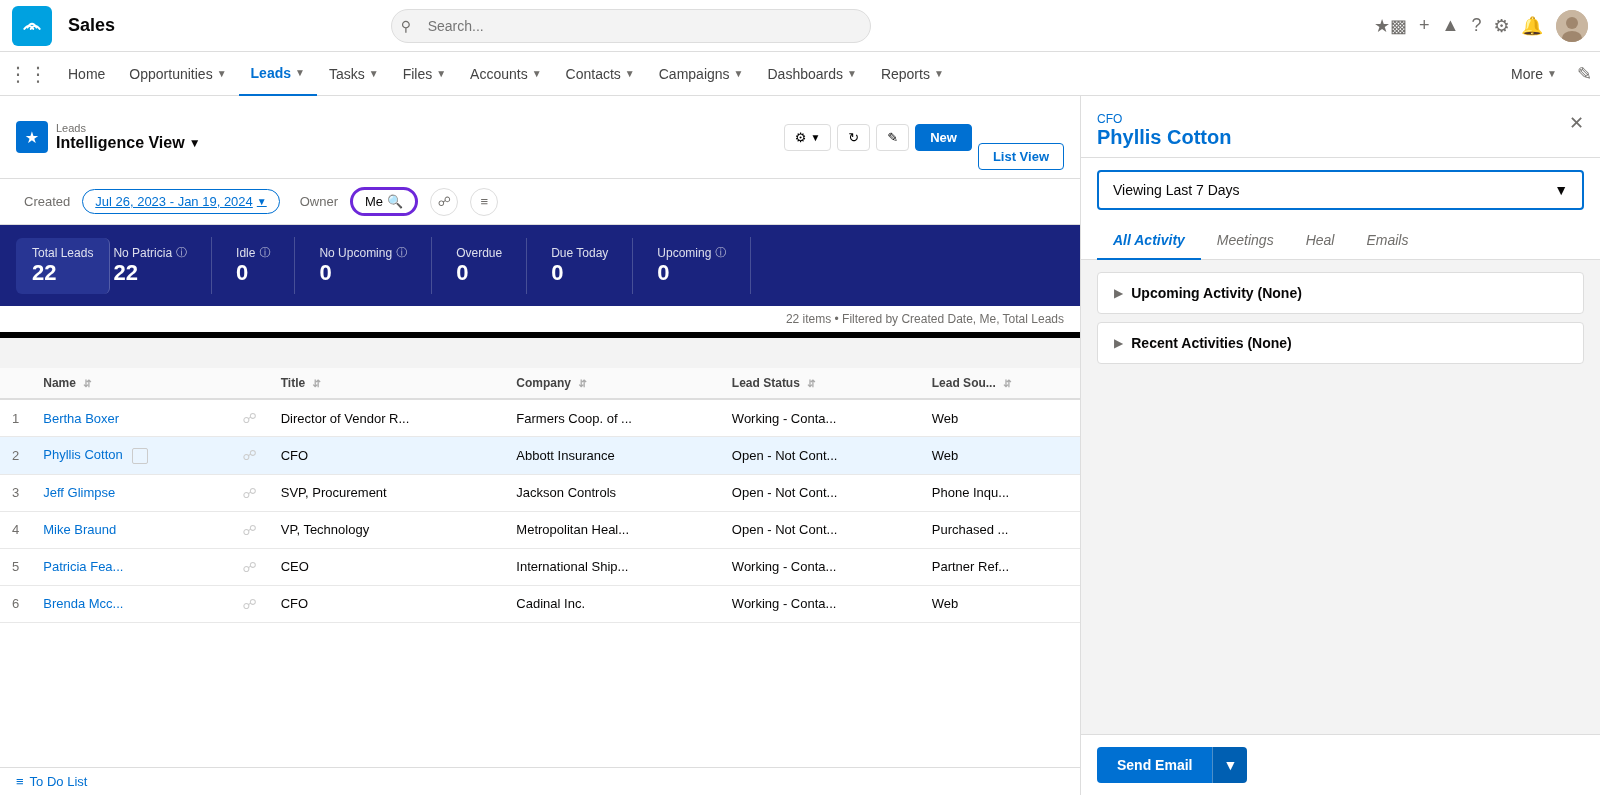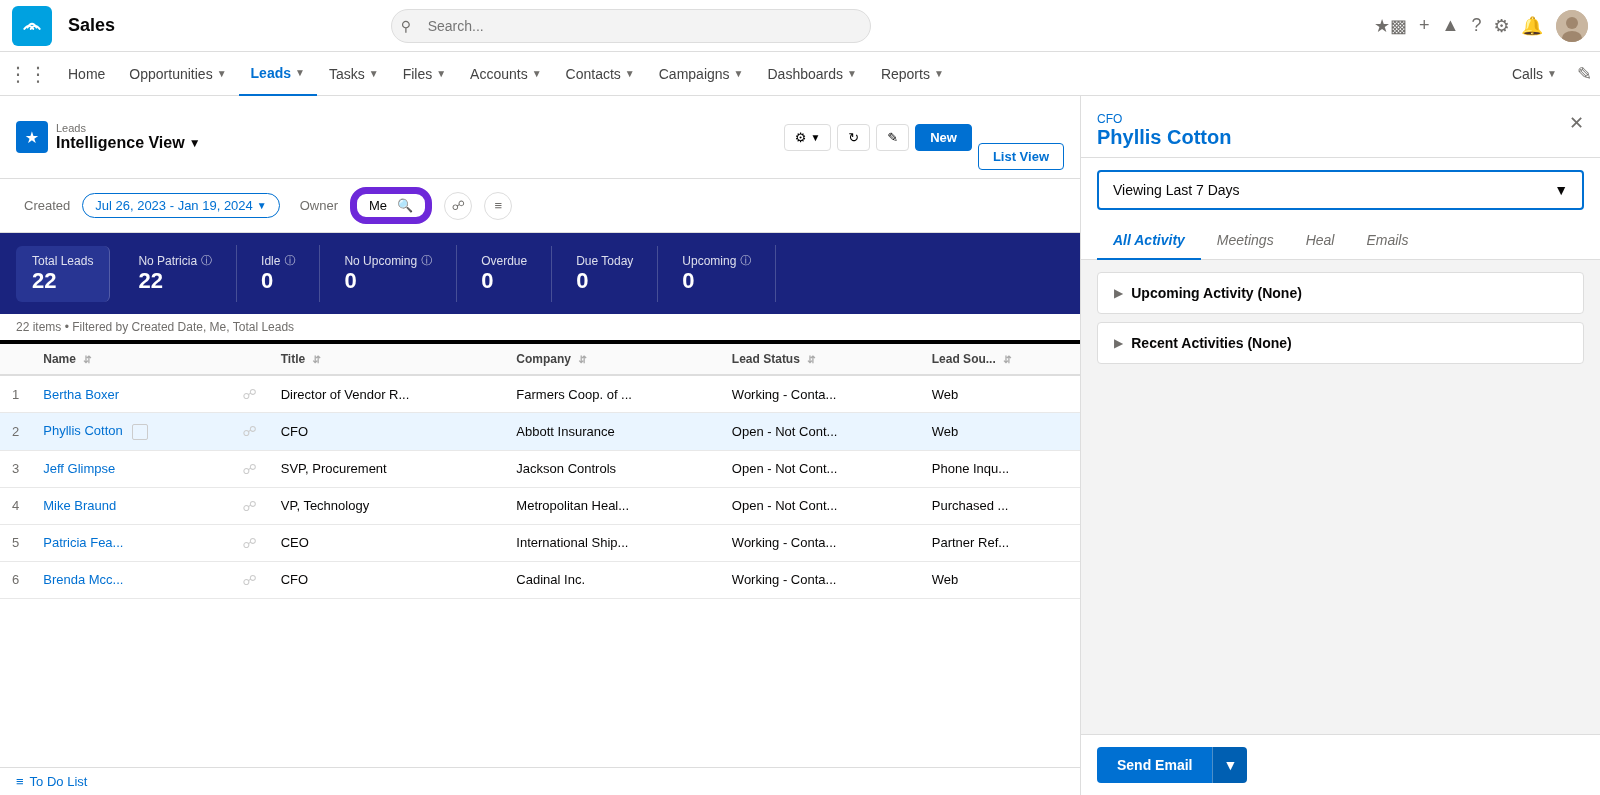--- a/index.html
+++ b/index.html
@@ -103,59 +103,60 @@
     .filter-bar {
       background: #fff;
       border-bottom: 1px solid #ddd;
       padding: 8px 16px;
       display: flex; align-items: center; gap: 12px;
     }
     .filter-label { color: #706e6b; font-size: 13px; margin-left: 8px; }
     .filter-pill {
       background: #fff; border: 1px solid #0070d2; border-radius: 16px;
       padding: 4px 12px; color: #0070d2; font-size: 13px; cursor: pointer;
-      display: flex; align-items: center; gap: 4px;
+      display: flex; align-items: center; gap: 4px; text-decoration: underline;
     }
     .filter-owner {
-      background: #fff; border: 7px solid #6d28d9; border-radius: 16px;
+      background: #fff; border: 3px solid #6d28d9; border-radius: 16px;
       padding: 4px 12px; color: #080707; font-size: 13px; cursor: pointer;
-      display: flex; align-items: center; gap: 10px; justify-content: space-between;
+      display: flex; align-items: center; gap: 4px; justify-content: space-between;
     }
     .filter-icon-btn {
       border: 1px solid #ddd; background: #fff; border-radius: 50%;
       width: 28px; height: 28px; display: flex; align-items: center; justify-content: center;
       cursor: pointer; color: #706e6b;
     }
 
     
     .stats-bar {
       background: #1a237e;
       padding: 12px 16px;
       display: flex; align-items: center; gap: 0;
     }
     .stat-item {
       display: flex; flex-direction: column; padding: 8px 24px 8px 0;
       border-right: 1px solid rgba(255,255,255,0.2);
       margin-right: 24px;
     }
     .stat-item:first-child {
-      background: #283593; border-radius: 6px; padding: 8px 16px; margin-right: 28px;
+      background: #283593; border-radius: 6px; padding: 8px 16px; margin-right: 3px;
     }
     .stat-label { font-size: 12px; color: rgba(255,255,255,0.85); display: flex; align-items: center; gap: 4px; }
     .stat-value { font-size: 22px; font-weight: bold; color: #fff; }
     .stat-info { color: rgba(255,255,255,0.7); font-size: 11px; cursor: pointer; }
 
     
     .items-count {
       background: #fff; padding: 6px 16px; font-size: 12px; color: #706e6b;
-      border-bottom: 4px solid #000000;
-    }
-
-    
-    .table-wrap { flex: 1; overflow-y: auto; background: #fff; }
+      border-bottom: 6px solid #000000;
+      text-align: right;
+    }
+
+    
+    .table-wrap { flex: 1; overflow-y: auto; background: #fff; margin-top: 30px; }
     table { width: 100%; border-collapse: collapse; }
     thead tr { background: #fafafa; border-bottom: 2px solid #ddd; }
     thead th {
       padding: 8px 12px; font-size: 12px; font-weight: 600; color: #444;
       text-align: left; cursor: pointer; white-space: nowrap;
     }
     thead th .sort-icon { color: #aaa; font-size: 10px; margin-left: 4px; }
     tbody tr { border-bottom: 1px solid #e8e8e8; }
     tbody td { padding: 10px 12px; font-size: 13px; color: #080707; }
     .row-num { color: #706e6b; width: 30px; }
@@ -304,21 +305,21 @@
   </div>
   <div class="nav-item">
     <span>Dashboards</span>
     <span class="chevron">▼</span>
   </div>
   <div class="nav-item">
     <span>Reports</span>
     <span class="chevron">▼</span>
   </div>
   <div class="nav-item nav-more">
-    <span>Calls</span>
+    <span>More</span>
     <span class="chevron">▼</span>
   </div>
   <span class="nav-icon" style="margin-left:8px;">✎</span>
 </nav>
 
 <div class="page-layout">
 
   <div class="left-panel">
 
     <div class="subheader">

